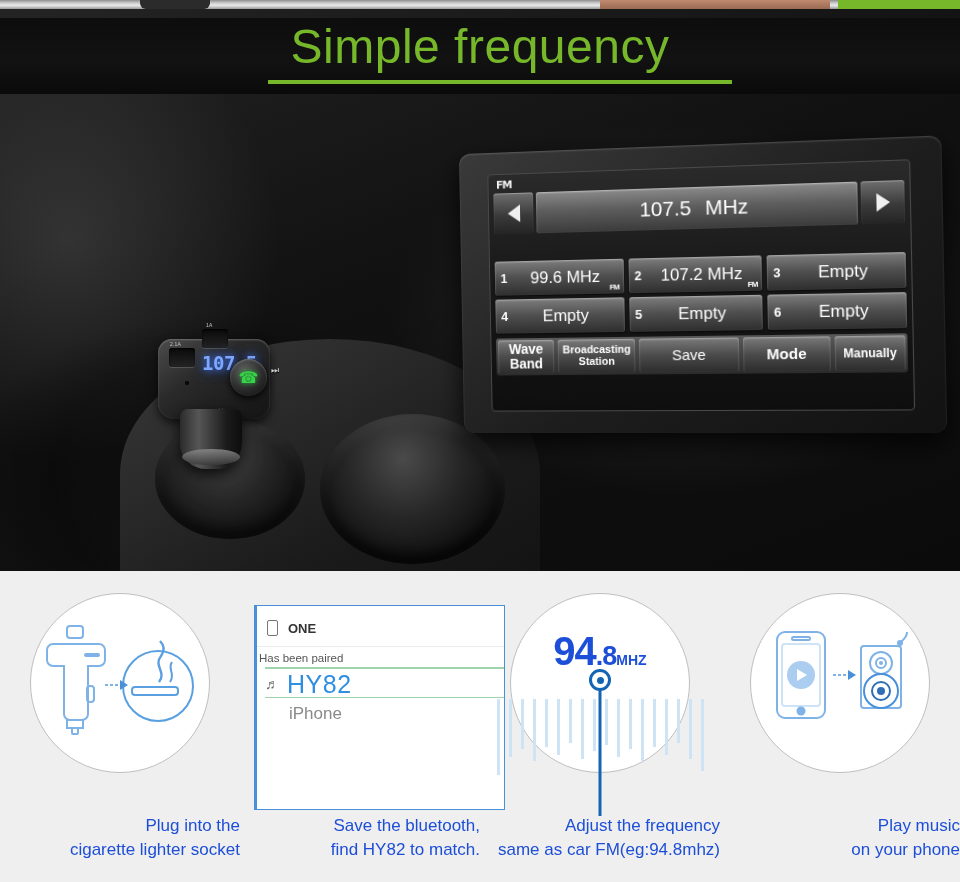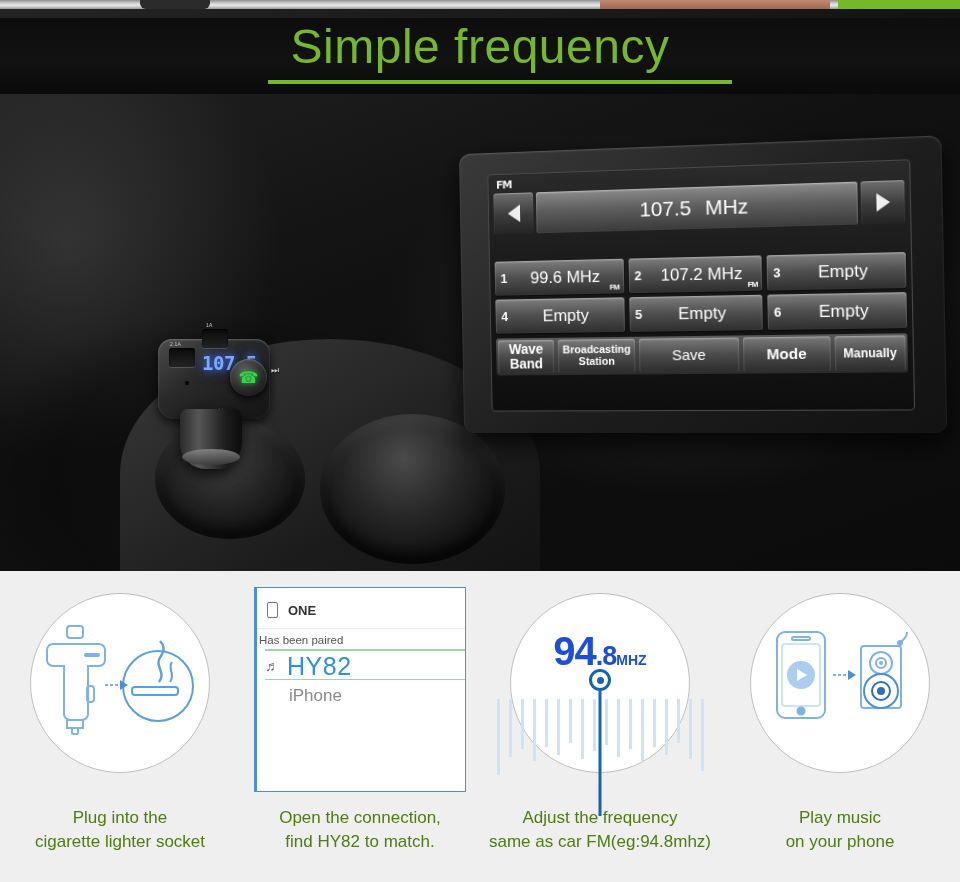--- a/index.html
+++ b/index.html
@@ -220,36 +220,36 @@
     display: flex;
   }
   .step { position: relative; width: 240px; height: 311px; }
   .circle-art {
     position: absolute; left: 50%; top: 22px; transform: translateX(-50%);
     width: 180px; height: 180px; border-radius: 50%;
     background: #fff; border: 1px solid #bfbfbf;
     overflow: hidden;
   }
   .step-caption {
-    position: absolute; left: 0; bottom: 28px; width: 100%;
-    text-align: center; color: #4d7c0f; font-size: 17px; line-height: 1.4;
+    position: absolute; left: 0; bottom: 20px; width: 100%;
+    text-align: right; color: #1d4ed8; font-size: 17px; line-height: 1.4;
     white-space: pre-line;
   }
   .arrow-dash {
     display: flex; align-items: center; gap: 2px;
   }
   .arrow-dash i { display: block; width: 3px; height: 2px; background: #7fb3e8; }
   .arrow-head {
     width: 0; height: 0; border-top: 5px solid transparent;
     border-bottom: 5px solid transparent; border-left: 8px solid #4a90d9;
   }
 
   
   .bt-screen {
-    position: absolute; left: 14px; top: 16px; width: 212px; height: 205px;
+    position: absolute; left: 14px; top: 34px; width: 251px; height: 205px;
     background: #fff; border: 1px solid #4a90d9; border-left-width: 3px;
     overflow: hidden;
   }
   .bt-row-one {
     display: flex; align-items: center; gap: 10px; padding: 14px 0 10px 10px;
     border-bottom: 1px solid #ececec;
   }
   .bt-phone-ico {
     width: 11px; height: 16px; border: 1.5px solid #777; border-radius: 2px;
   }
@@ -444,21 +444,21 @@
         <div class="bt-sectlabel">Has been paired</div>
         <div class="bt-divider"></div>
         <div class="bt-paired">
           <span class="bt-head-ico">♬</span>
           <span class="bt-hy82">HY82</span>
         </div>
         <div class="bt-divider"></div>
         <div class="bt-iphone">iPhone</div>
         <div class="bt-homebar"></div>
       </div>
-      <div class="step-caption">Open the connection,
+      <div class="step-caption">Save the bluetooth,
 find HY82 to match.</div>
     </div>
 
     <div class="step">
       <div class="circle-art"></div>
       <div class="tuner-wrap">
         <div class="tuner-ticks">
           <b style="height:76px"></b>
             <b style="height:58px"></b>
             <b style="height:50px"></b>

